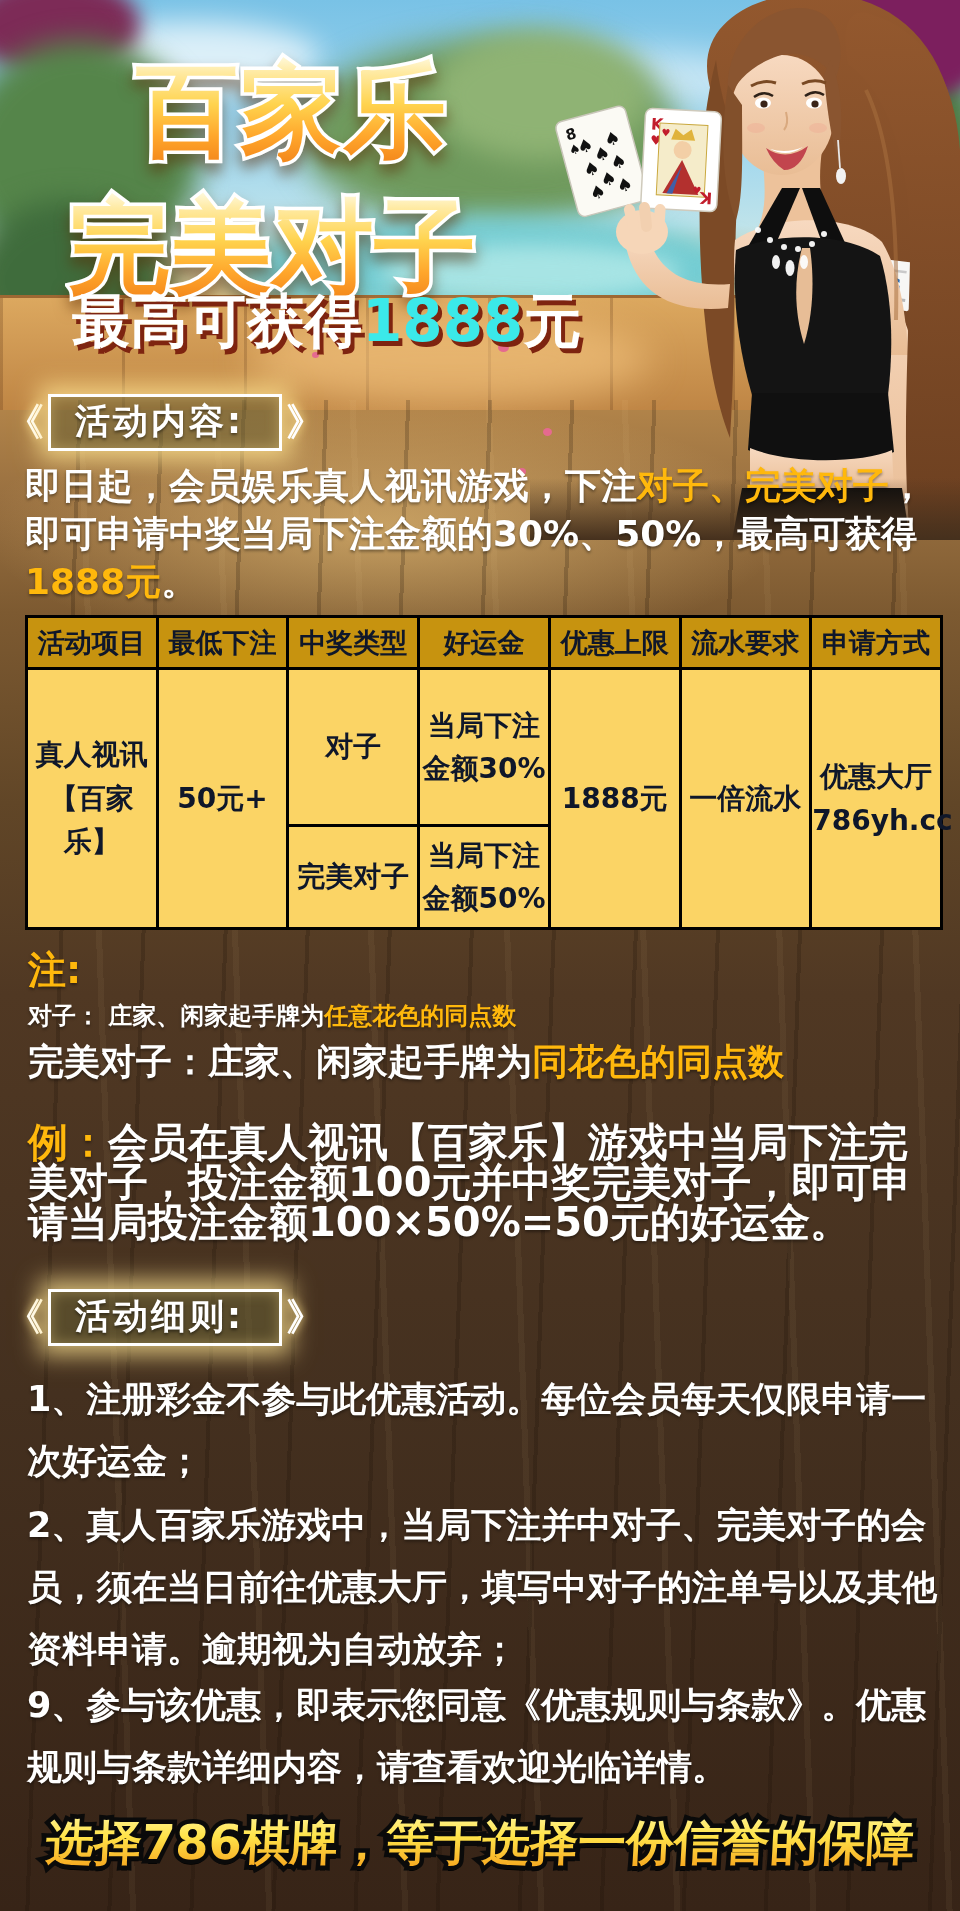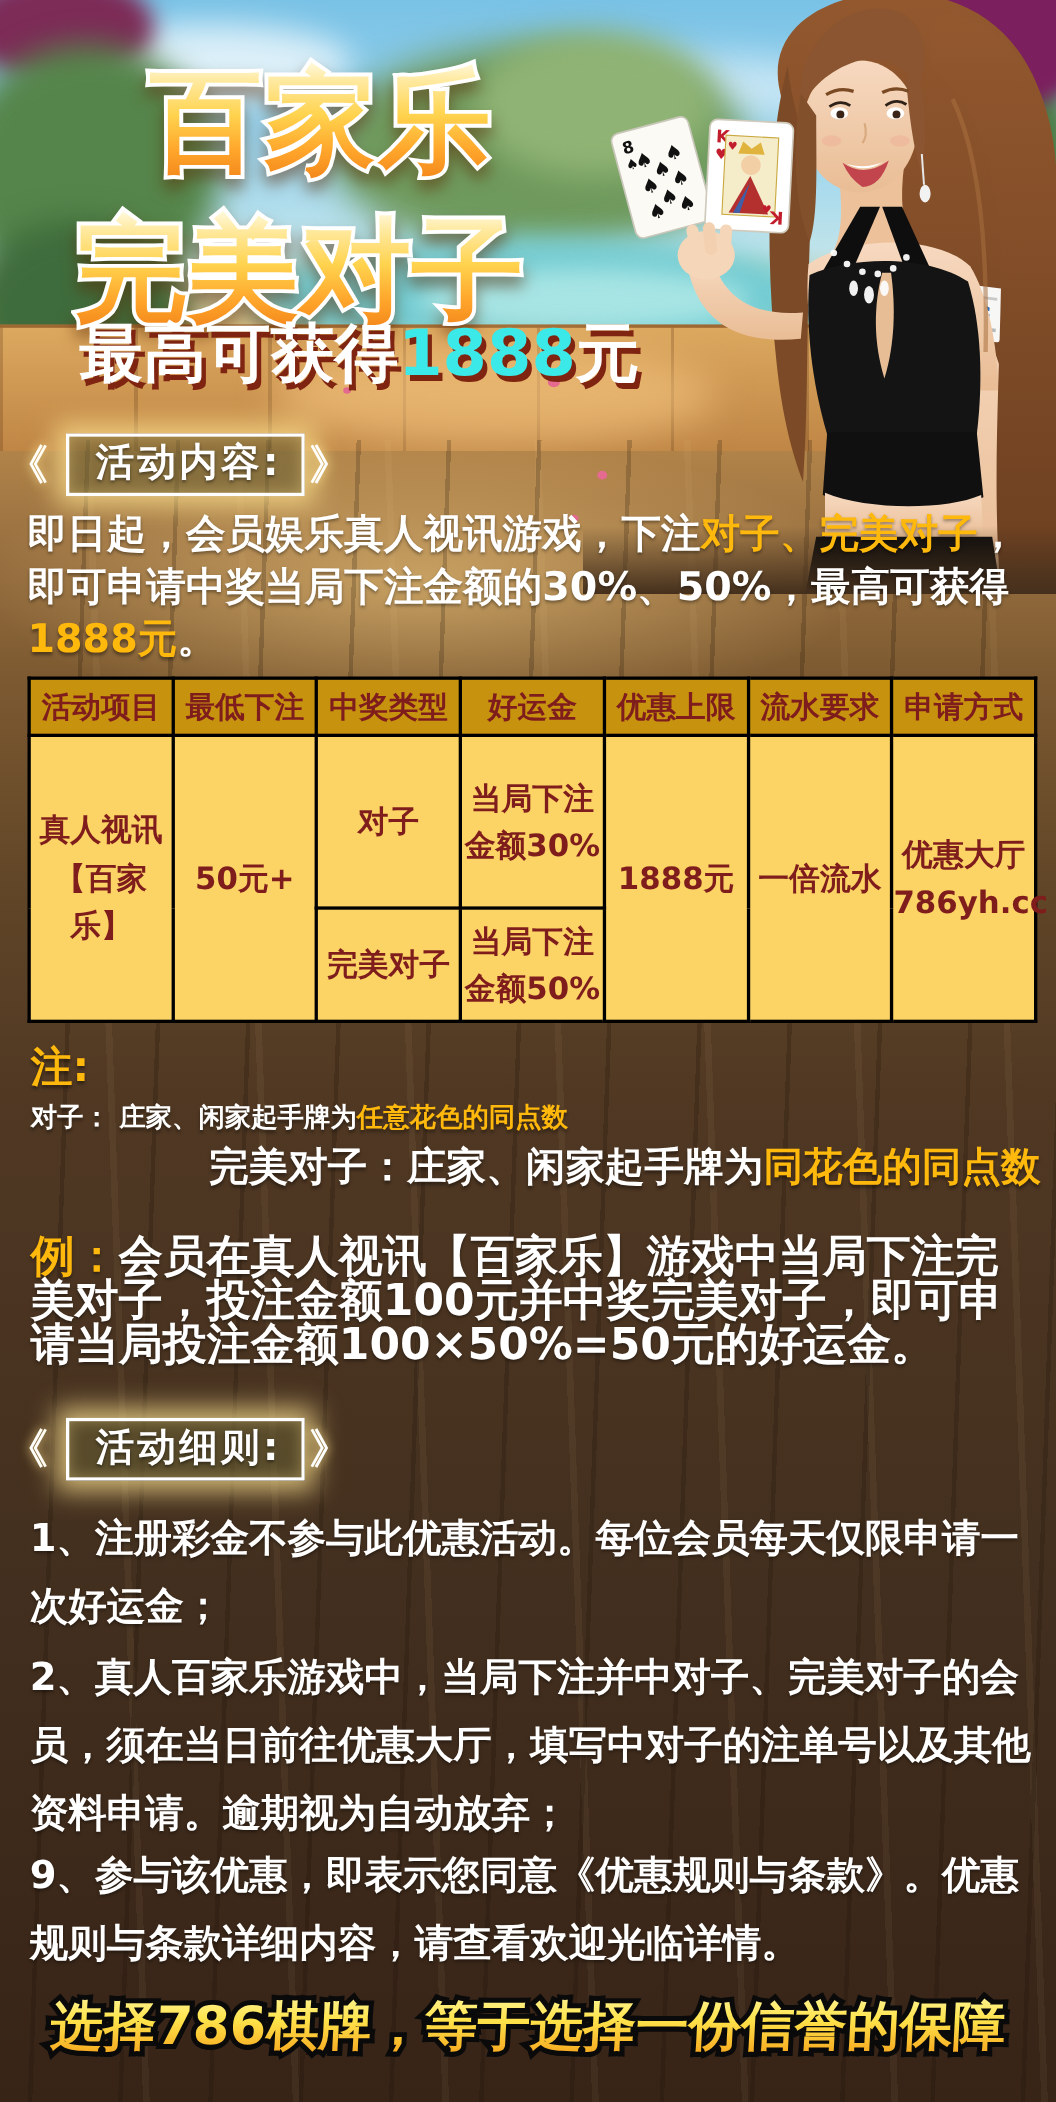--- a/index.html
+++ b/index.html
@@ -32,40 +32,40 @@
   .title1{left:136px;top:60px;font-size:102px;letter-spacing:2px;}
   .title2{left:68px;top:196px;font-size:102px;letter-spacing:0px;}
   .subtitle{position:absolute;left:72px;top:292px;z-index:5;font-size:58px;font-weight:900;white-space:nowrap;line-height:1;}
   .subtitle span{text-shadow:4px 5px 0 #7e2410;}
   .c-white{color:#ffffff;}
   .c-gold{color:#ffb80c;}
   .c-cyan{color:#3be9e9;text-align:right;}
   
   .section-head{position:absolute;left:6px;z-index:5;display:flex;align-items:center;gap:4px;color:#fff;}
   .section-head .chev{font-size:38px;font-weight:bold;text-shadow:0 0 10px rgba(255,225,140,.9);}
-  .head-box{border:3px solid #fff;background:rgba(104,96,52,.55);padding:5px 18px 7px 24px;
+  .head-box{border:3px solid #fff;background:rgba(104,96,52,.55);padding:5px 35px 7px 24px;
     font-size:35px;font-weight:bold;letter-spacing:3px;line-height:1.1;
     box-shadow:0 0 22px 9px rgba(255,228,145,.75), inset 0 0 14px rgba(255,228,145,.35);
-    text-shadow:0 2px 3px rgba(0,0,0,.45);margin-left:12px;}
+    text-shadow:0 2px 3px rgba(0,0,0,.45);}
   .head-content{top:394px;}
   .head-rules{top:1289px;}
   
   .body-text{position:absolute;z-index:5;font-weight:bold;text-shadow:0 2px 3px rgba(0,0,0,.40);}
   .para{left:25px;top:462px;width:918px;font-size:36px;line-height:48px;}
   .note-label{left:28px;top:948px;font-size:38px;line-height:44px;}
   .note-line1{left:28px;top:994px;font-size:24px;line-height:44px;width:918px;}
-  .note-line2{left:28px;top:1040px;font-size:36px;line-height:44px;width:918px;text-align:right;}
+  .note-line2{left:28px;top:1040px;font-size:36px;line-height:44px;width:918px;}
   .example{left:28px;top:1122px;width:912px;font-size:40px;line-height:40px;}
   .rule{left:27px;width:918px;font-size:35px;line-height:62px;color:#fff;}
   .rule1{top:1368px;}
   .rule2{top:1494px;}
   .rule3{top:1674px;}
   
   .promo-table{position:absolute;left:25px;top:615px;width:918px;z-index:5;border-collapse:collapse;
-    table-layout:fixed;color:#7f1d1d;font-weight:bold;}
+    table-layout:fixed;color:#0f172a;font-weight:bold;}
   .promo-table th,.promo-table td{border:3px solid #000;text-align:center;vertical-align:middle;padding:0;}
   .promo-table th{background:#c7930f;height:49px;font-size:27px;}
   .promo-table td{background:#fbd465;font-size:28px;}
   .pre{white-space:pre-line;line-height:1.55;}
   .row1{height:157px;}
   .row2{height:103px;}
   
   .slogan{position:absolute;left:0;top:1814px;width:960px;z-index:5;text-align:center;
     font-size:48px;font-weight:900;white-space:nowrap;line-height:1.2;transform:skewX(-3deg);}
   .slogan .s-outline{position:absolute;inset:0;color:#000;-webkit-text-stroke:9px #0a0a0a;text-shadow:0 5px 0 #000;}

